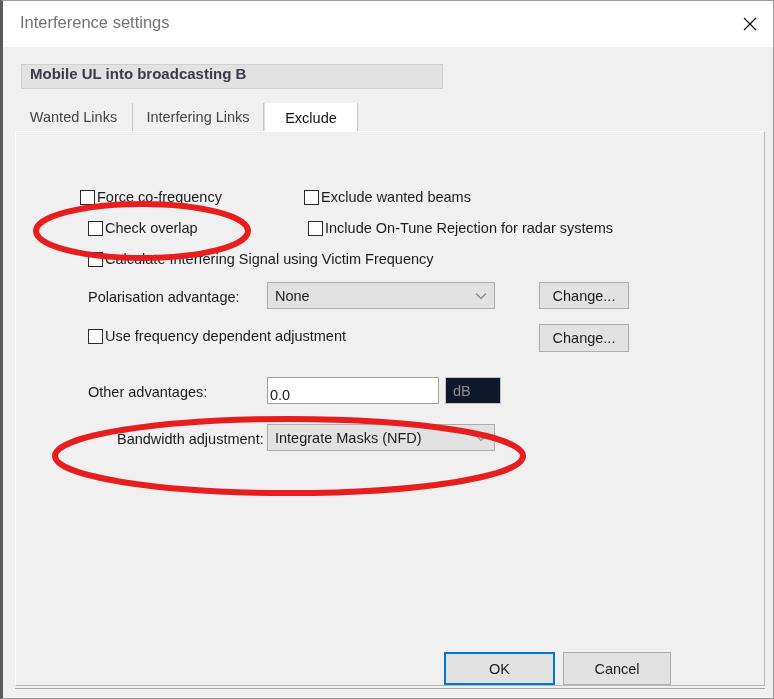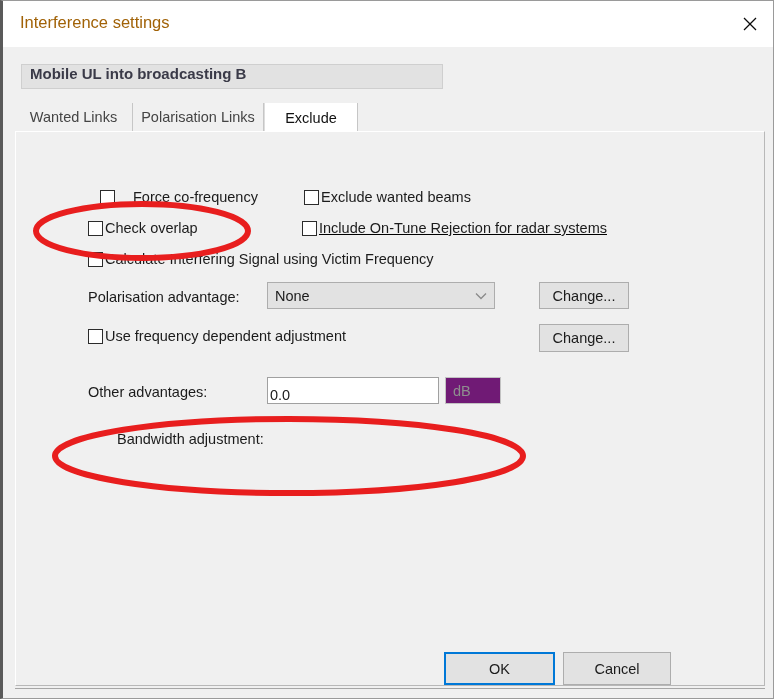--- a/index.html
+++ b/index.html
@@ -34,21 +34,21 @@
     left: 0; top: 0;
     right: 0;
     height: 46px;
     background: #ffffff;
   }
   #title-text {
     position: absolute;
     left: 17px;
     top: 12px;
     font-size: 16.5px;
-    color: #a16207;
+    color: #737373;
     white-space: nowrap;
   }
   #close-btn {
     position: absolute;
     right: 0px;
     top: 0px;
     width: 47px;
     height: 45px;
     display: flex;
     align-items: center;
@@ -207,21 +207,21 @@
     font-family: "Liberation Sans", sans-serif;
     font-size: 14.5px;
     color: #1b1b1b;
     width: 100%;
     margin-top: 8px;
   }
 
   .unitfield {
     position: absolute;
     box-sizing: border-box;
-    background: #701a75;
+    background: #0f172a;
     border: 1px solid #c2c2c2;
     display: flex;
     align-items: center;
   }
   .unitfield span {
     padding-left: 7px;
     font-size: 14.5px;
     color: #8e8e8e;
   }
 
@@ -282,45 +282,45 @@
 
     <div id="scenario-header">
       <span>Mobile UL into broadcasting B</span>
     </div>
 
     <div id="tabstrip">
       <div class="tab" style="left:0px; width:118px;">
         <span>Wanted Links</span>
       </div>
       <div class="tab" style="left:118px; width:131px;">
-        <span>Polarisation Links</span>
+        <span>Interfering Links</span>
       </div>
       <div class="tab selected" style="left:249px; width:94px;">
         <span>Exclude</span>
       </div>
     </div>
 
     <div id="tabpanel">
 
-      <div class="cb-row" style="left:84px; top:57px;gap:16px;">
+      <div class="cb-row" style="left:64px; top:57px;">
         <span class="cb-box"></span>
         <span class="cb-label">Force co-frequency</span>
       </div>
 
       <div class="cb-row" style="left:72px; top:88px;">
         <span class="cb-box"></span>
         <span class="cb-label">Check overlap</span>
       </div>
 
       <div class="cb-row" style="left:288px; top:57px;">
         <span class="cb-box"></span>
         <span class="cb-label">Exclude wanted beams</span>
       </div>
 
-      <div class="cb-row" style="left:286px; top:88px;text-decoration:underline;">
+      <div class="cb-row" style="left:292px; top:88px;">
         <span class="cb-box"></span>
         <span class="cb-label">Include On-Tune Rejection for radar systems</span>
       </div>
 
       <div class="cb-row" style="left:72px; top:119px;">
         <span class="cb-box"></span>
         <span class="cb-label">Calculate Interfering Signal using Victim Frequency</span>
       </div>
 
       <div class="lbl" style="left:72px; top:157px;">Polarisation advantage:</div>
@@ -352,20 +352,28 @@
       <div class="textfield" style="left:251px; top:245px; width:172px; height:27px;">
         <input type="text" value="0.0" style="">
       </div>
 
       <div class="unitfield" style="left:429px; top:245px; width:56px; height:27px;">
         <span>dB</span>
       </div>
 
       <div class="lbl" style="left:72px; top:299px;margin-left:29px;">Bandwidth adjustment:</div>
 
+      <div class="combo" style="left:251px; top:292px; width:228px; height:27px;">
+        <span class="combo-value">Integrate Masks (NFD)</span>
+        <span class="chev">
+          <svg width="12" height="8" viewBox="0 0 12 8" aria-hidden="true">
+            <polyline points="1,1.5 6,6.5 11,1.5" fill="none" stroke="#9b9b9b" stroke-width="1.3"></polyline>
+          </svg>
+        </span>
+      </div>
 
     </div>
 
     <div id="footer-sep"></div>
 
     <div class="btn focused" style="left:413px; top:605px; width:111px; height:33px;">
       <span>OK</span>
     </div>
 
     <div class="btn" style="left:532px; top:605px; width:108px; height:33px;">

